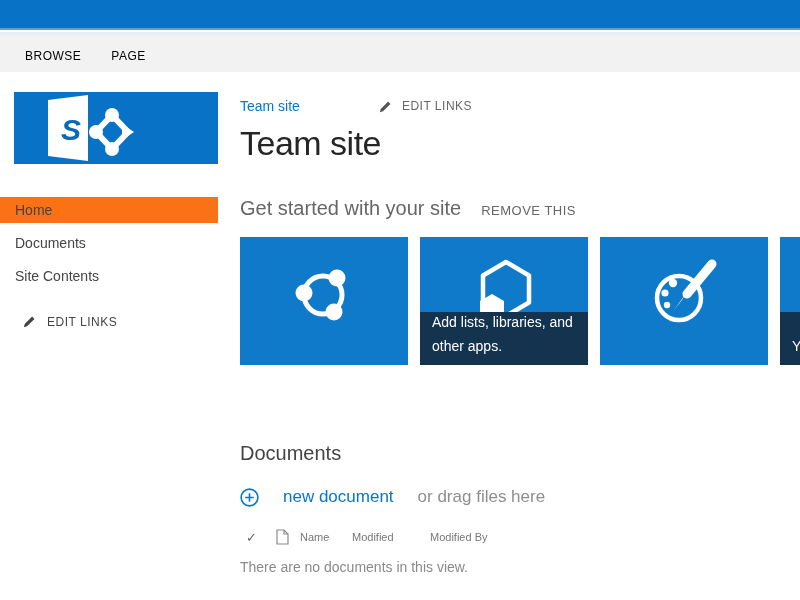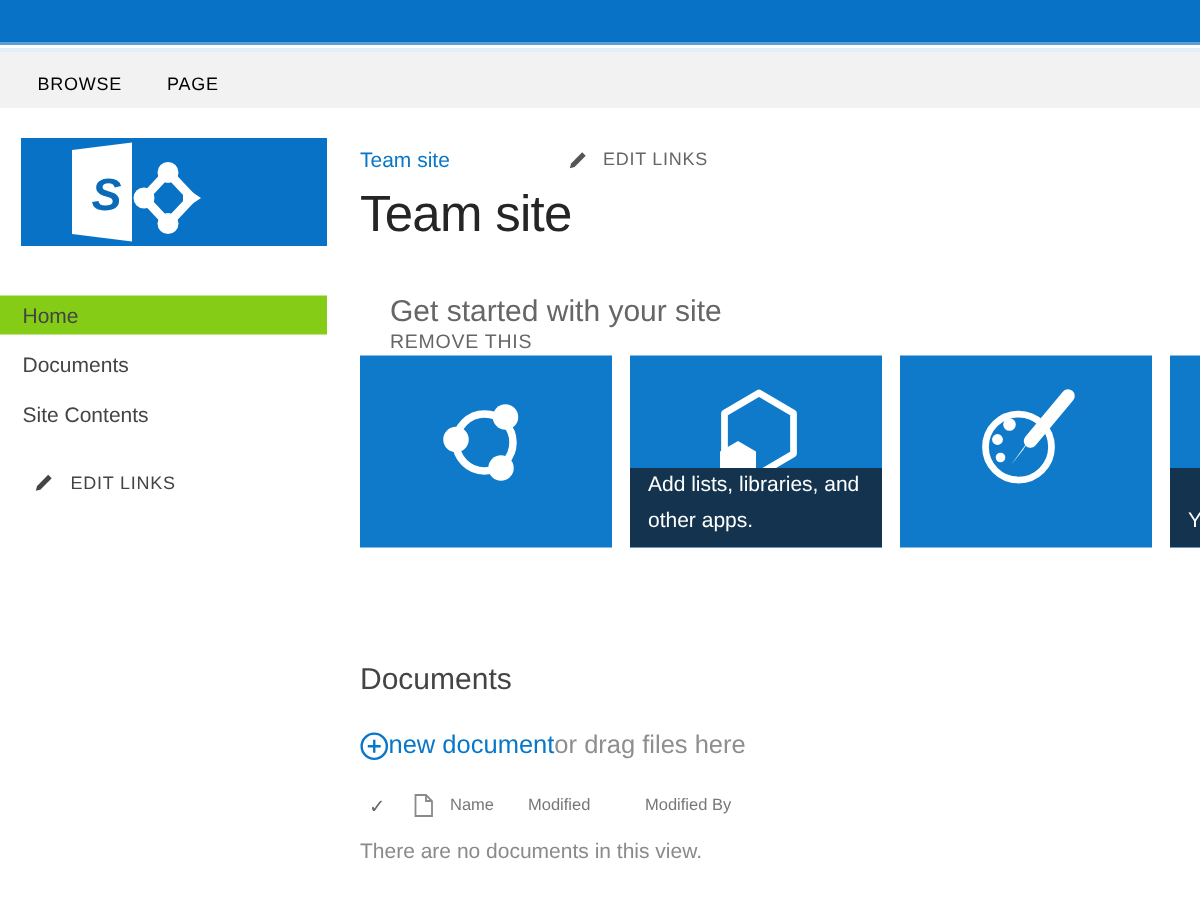--- a/index.html
+++ b/index.html
@@ -15,51 +15,51 @@
             background:#f2f2f2; display:flex; align-items:flex-end;
             padding:0 0 9px 25px; gap:30px; }
   .ribbon-tab { font-size:12px; color:#000000; letter-spacing:.5px; cursor:pointer; }
 
   
   .sidebar { position:absolute; left:0; top:72px; width:225px; height:528px; background:#fff; }
   .sp-logo { position:absolute; left:14px; top:20px; width:204px; height:72px;
              background:#0873c6; }
   .side-nav { position:absolute; left:0; top:125px; width:218px; }
   .nav-item { font-size:14px; color:#444; padding:5px 0 5px 15px; margin-bottom:7px; cursor:pointer; }
-  .nav-item.selected { background:#84cc16; }
+  .nav-item.selected { background:#f97316; }
   .side-editlinks { position:absolute; left:0; top:242px; width:218px;
                     display:flex; align-items:center; gap:10px; padding-left:22px;
                     font-size:12px; color:#444; letter-spacing:.5px; cursor:pointer; }
 
   
   .main { position:absolute; left:240px; top:72px; width:560px; }
   .crumb-row { position:absolute; left:0; top:26px; display:flex; align-items:center; }
   .crumb-link { font-size:14px; color:#0876c9; cursor:pointer; }
   .crumb-edit { display:flex; align-items:center; gap:9px; margin-left:78px;
                 font-size:12px; color:#666; letter-spacing:.5px; cursor:pointer; }
   .page-title { position:absolute; left:0; top:52px; font-size:34px; font-weight:300;
                 color:#252525; letter-spacing:-.5px; }
 
-  .gs-row { position:absolute; left:0; top:125px; display:flex; align-items:baseline;flex-direction:column; }
+  .gs-row { position:absolute; left:0; top:125px; display:flex; align-items:baseline; }
   .gs-heading { font-size:20px; font-weight:300; color:#666; }
   .gs-remove { font-size:13px; color:#666; letter-spacing:.5px; margin-left:20px; cursor:pointer; }
 
   .tiles { position:absolute; left:0; top:165px; display:flex; gap:12px; width:720px; }
   .tile { position:relative; width:168px; height:128px; background:#0f7ac9;
           flex:0 0 168px; cursor:pointer; overflow:hidden; }
   .tile-icon { position:absolute; left:0; top:0; width:100%; height:113px;
                display:flex; align-items:center; justify-content:center; }
   .tile-caption { position:absolute; left:0; bottom:0; width:100%; height:53px;
                   background:#14334e; color:#fff; font-size:14px; line-height:24px;
                   padding:3px 10px 7px 12px; display:flex; align-items:flex-end; }
 
   .docs-heading { position:absolute; left:0; top:370px; font-size:20px;
                   font-weight:300; color:#444; }
   .newdoc-row { position:absolute; left:0; top:415px; display:flex;
-                align-items:center; gap:0; font-size:17px; }
+                align-items:center; gap:24px; font-size:17px; }
   .newdoc-link { color:#0876c9; cursor:pointer; }
   .newdoc-rest { color:#8e8e8e; }
 
   .table-header { position:absolute; left:6px; top:457px; display:flex;
                   align-items:center; font-size:11px; color:#777; }
   .th-check { width:30px; font-size:13px; color:#666; cursor:pointer; }
   .th-icon  { width:24px; cursor:pointer; }
   .th-name  { width:52px; cursor:pointer; }
   .th-modified { width:78px; cursor:pointer; }
   .th-modifiedby { cursor:pointer; }

